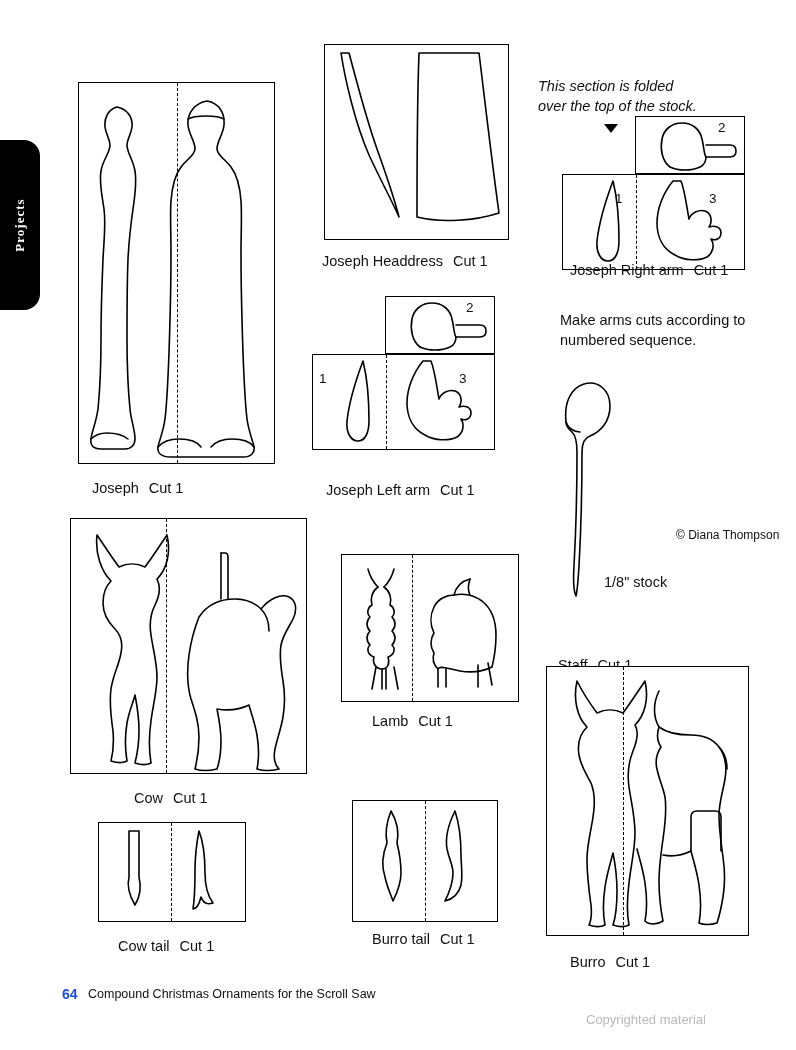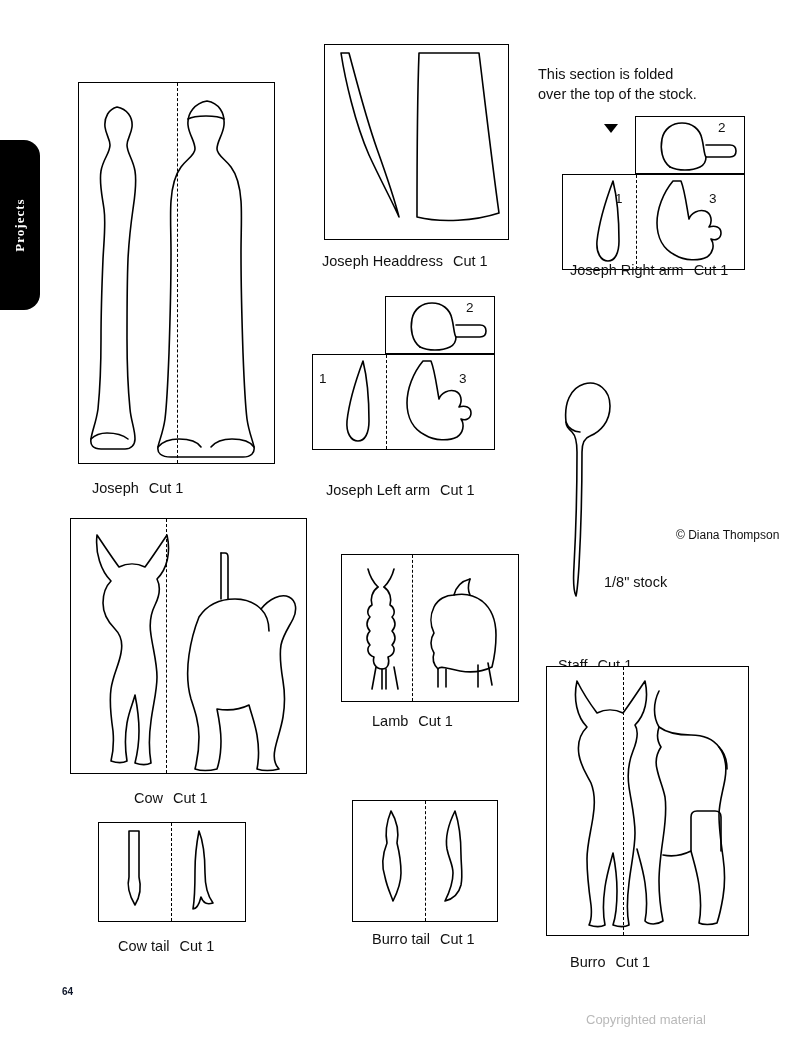--- a/index.html
+++ b/index.html
@@ -110,22 +110,22 @@
     color: #111111;
   }
 
   
   .folio {
     position: absolute;
     left: 62px;
     top: 986px;
     font-family: "Liberation Sans", sans-serif;
     font-weight: bold;
-    font-size: 10px;
-    color: #0f172a;
+    font-size: 14px;
+    color: #1d4ed8;
   }
   .footer-title {
     position: absolute;
     left: 88px;
     top: 987px;
     font-family: "Liberation Sans", sans-serif;
     font-size: 12.5px;
     color: #111111;
   }
   .copy-material {
@@ -182,21 +182,21 @@
   <div class="box" style="left:324px; top:44px; width:185px; height:196px;">
     <svg width="183" height="194" viewBox="0 0 183 194">
       <path class="shape" d="M24 8 C30 30 40 70 52 104 C62 132 70 156 74 172 C68 158 56 136 44 110 C30 78 20 34 16 8 Z"></path>
       <path class="shape" d="M94 8 L154 8 C158 40 166 110 174 168 C150 176 116 178 92 172 C92 130 92 60 94 8 Z"></path>
     </svg>
   </div>
   <div class="caption" style="left:322px; top:253px;">
     <span>Joseph Headdress</span><span class="gap"></span><span>Cut 1</span>
   </div>
 
-  <div class="note" style="left:538px; top:64px; width:230px; white-space:pre-line;">This section is folded
+  <div class="note" style="left:538px; top:76px; width:230px; white-space:pre-line;font-style:italic;">This section is folded
 over the top of the stock.</div>
 
   <div class="box" style="left:635px; top:116px; width:110px; height:58px;">
     <svg width="108" height="56" viewBox="0 0 108 56">
       <path class="shape" d="M34 50 C26 44 24 32 26 22 C28 12 36 6 46 6 C56 6 64 12 66 22 C68 30 68 38 70 40
         L94 40 C98 40 100 38 100 34 C100 30 98 28 94 28 L70 28"></path>
       <path class="shape" d="M34 50 C42 54 56 54 64 50 C68 48 70 44 70 40"></path>
     </svg>
   </div>
   <div class="box" style="left:562px; top:174px; width:183px; height:96px;">
@@ -210,20 +210,22 @@
     <div class="num" style="left:52px; top:16px;">1</div>
     <div class="num" style="left:146px; top:16px;">3</div>
   </div>
   <div class="dash-h" style="position:absolute; left:562px; top:174px; width:183px;"></div>
   <div class="num" style="left:718px; top:120px;">2</div>
   <div class="tri" style="left:604px; top:124px;"></div>
   <div class="caption" style="left:570px; top:262px;">
     <span>Joseph Right arm</span><span class="gap"></span><span>Cut 1</span>
   </div>
 
+  <div class="note" style="left:560px; top:310px; width:230px; white-space:pre-line;">Make arms cuts according to
+numbered sequence.</div>
 
   <div class="box" style="left:385px; top:296px; width:110px; height:58px;">
     <svg width="108" height="56" viewBox="0 0 108 56">
       <path class="shape" d="M34 50 C26 44 24 32 26 22 C28 12 36 6 46 6 C56 6 64 12 66 22 C68 30 68 38 70 40
         L94 40 C98 40 100 38 100 34 C100 30 98 28 94 28 L70 28"></path>
       <path class="shape" d="M34 50 C42 54 56 54 64 50 C68 48 70 44 70 40"></path>
     </svg>
   </div>
   <div class="box" style="left:312px; top:354px; width:183px; height:96px;">
     <div class="dash-v" style="left:73px;"></div>
@@ -346,15 +348,16 @@
         C154 246 154 232 152 218 C150 204 146 192 144 184 C136 188 126 190 116 188"></path>
       <path class="shape" d="M144 184 L144 150 C144 146 146 144 150 144 L168 144 C172 144 174 146 174 150 L174 184"></path>
       <path class="shape" d="M172 80 C178 86 180 94 180 102"></path>
     </svg>
   </div>
   <div class="caption" style="left:570px; top:954px;">
     <span>Burro</span><span class="gap"></span><span>Cut 1</span>
   </div>
 
   <div class="folio">64</div>
+  <div class="footer-title">Compound Christmas Ornaments for the Scroll Saw</div>
   <div class="copy-material">Copyrighted material</div>
 
 </div>
 
 </body></html>

